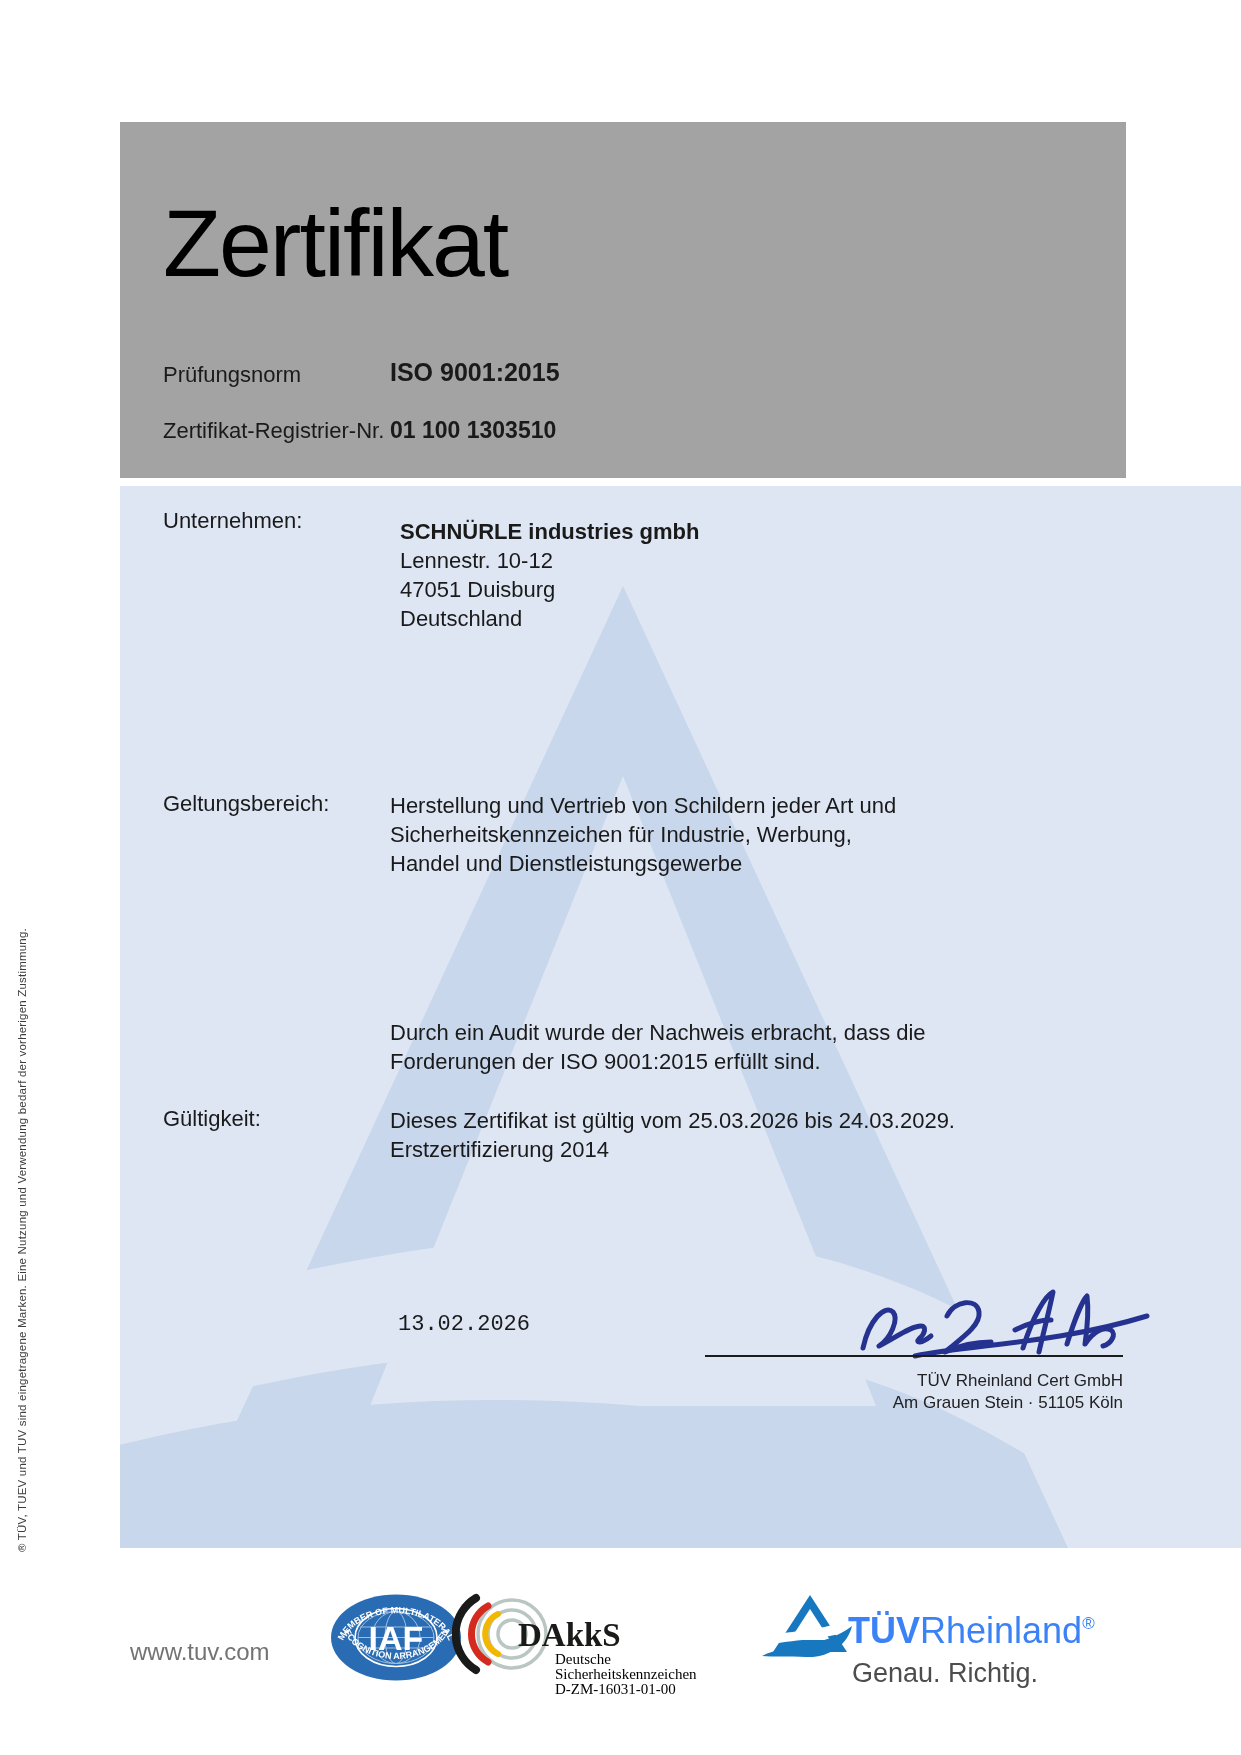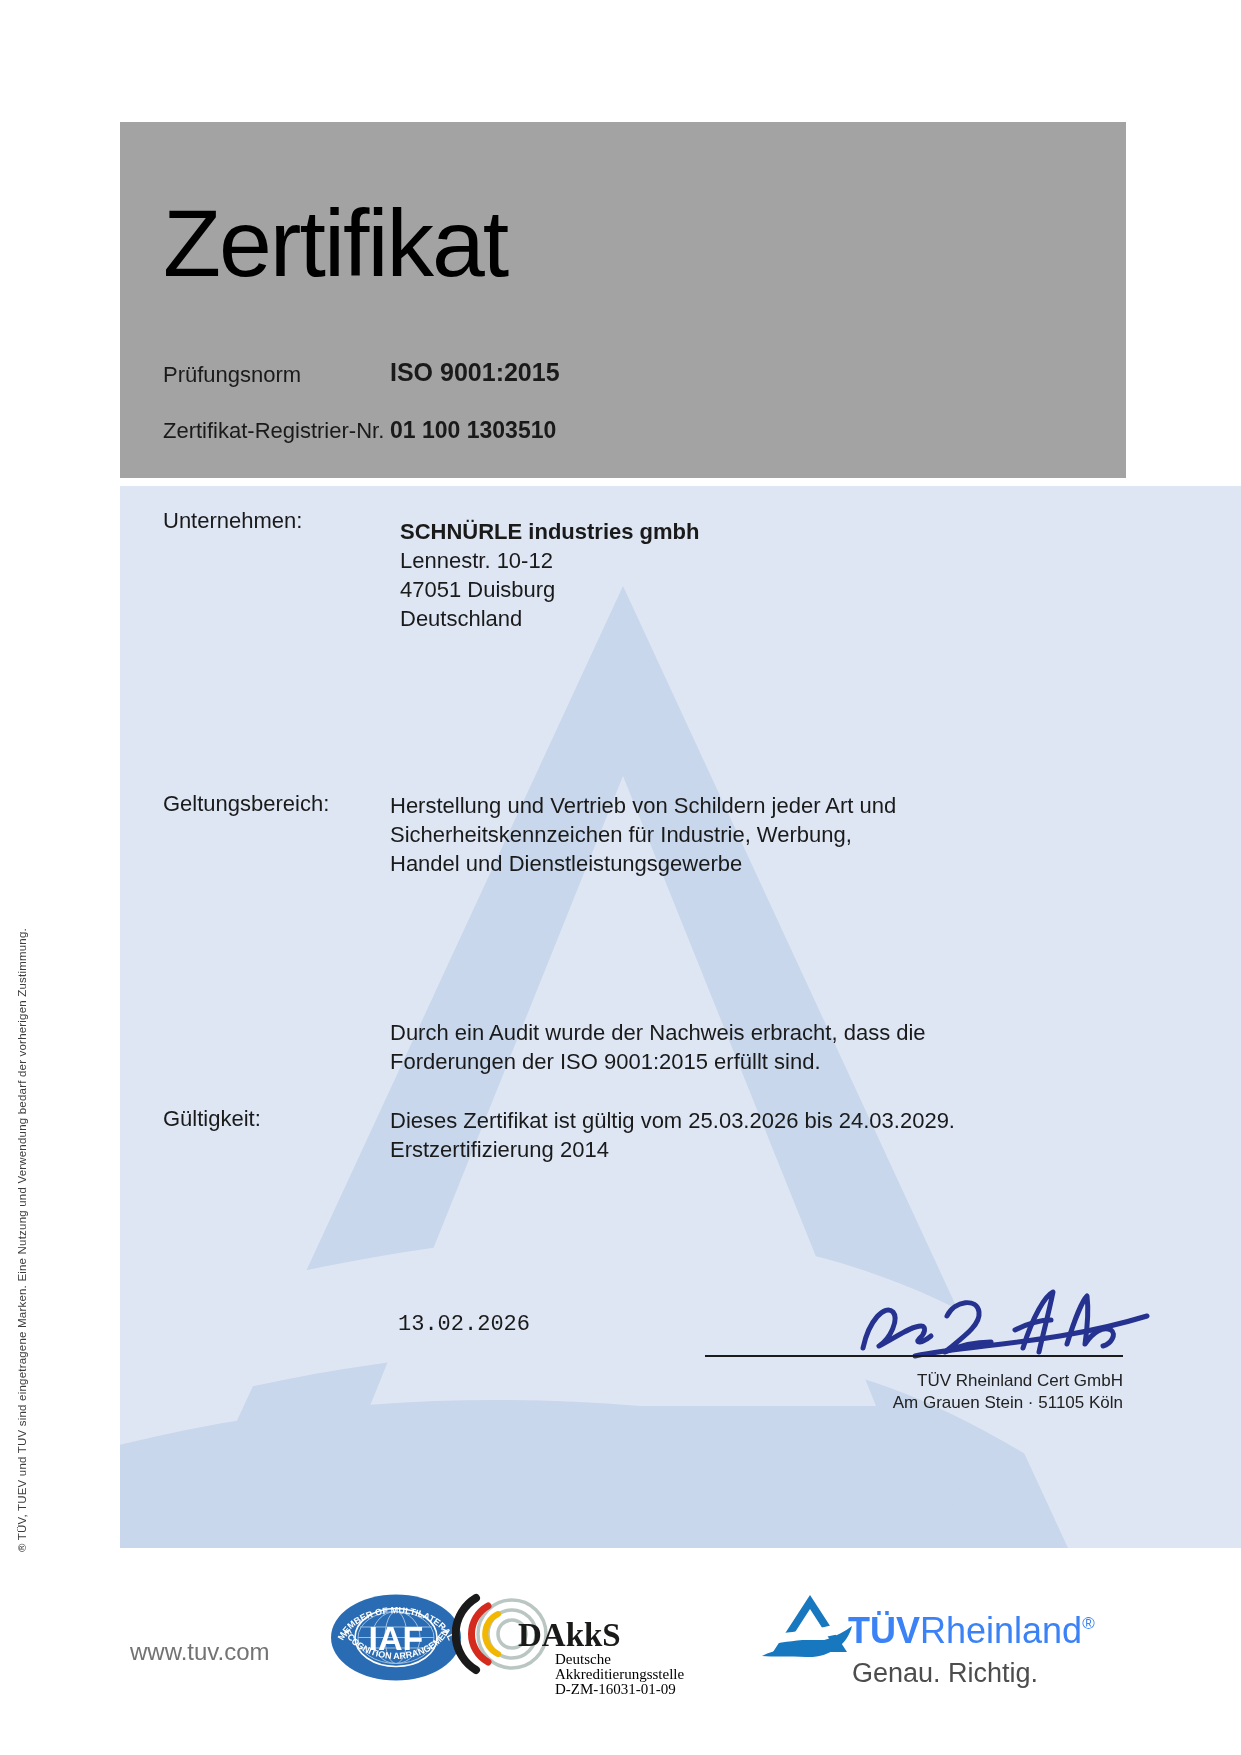--- a/index.html
+++ b/index.html
@@ -163,22 +163,22 @@
       </g>
       <g fill="none" stroke-linecap="round">
         <path d="M24,10 A42,42 0 0 0 24,82" stroke="#1a1a1a" stroke-width="8"></path>
         <path d="M36,18 A32,32 0 0 0 36,74" stroke="#d52b1e" stroke-width="7"></path>
         <path d="M46,26 A22,22 0 0 0 46,66" stroke="#f2b700" stroke-width="6"></path>
       </g>
       <text x="66" y="58" font-family="Liberation Serif, serif" font-size="33" font-weight="bold" fill="#1a1a18">DAkkS</text>
     </svg>
     <div class="abs dakks-sub" style="left:103px;top:64px;">
       <div>Deutsche</div>
-      <div>Akkreditierungsstelle</div>
-      <div>D-ZM-16031-01-09</div>
+      <div>Sicherheitskennzeichen</div>
+      <div>D-ZM-16031-01-00</div>
     </div>
   </div>
 
   <svg class="abs" style="left:760px;top:1592px;" width="96" height="70" viewBox="0 0 96 70" aria-hidden="true">
     <path fill="#1878bf" fill-rule="evenodd" d="M50,3 L13,60 L87,60 Z M50,17 L30,48 L70,48 Z"></path>
     <path fill="#ffffff" d="M6,44 C28,38 52,42 94,26 L94,37 C60,50 34,46 6,54 Z"></path>
     <path fill="#1878bf" d="M2,64 C30,50 62,57 92,34 C88,52 70,66 46,65 C30,64 12,65 2,64 Z"></path>
   </svg>
   <div class="abs brand-text" style="left:848px;top:1610px;">
     <span class="bold">TÜV</span><span>Rheinland</span><span class="brand-reg">®</span>

